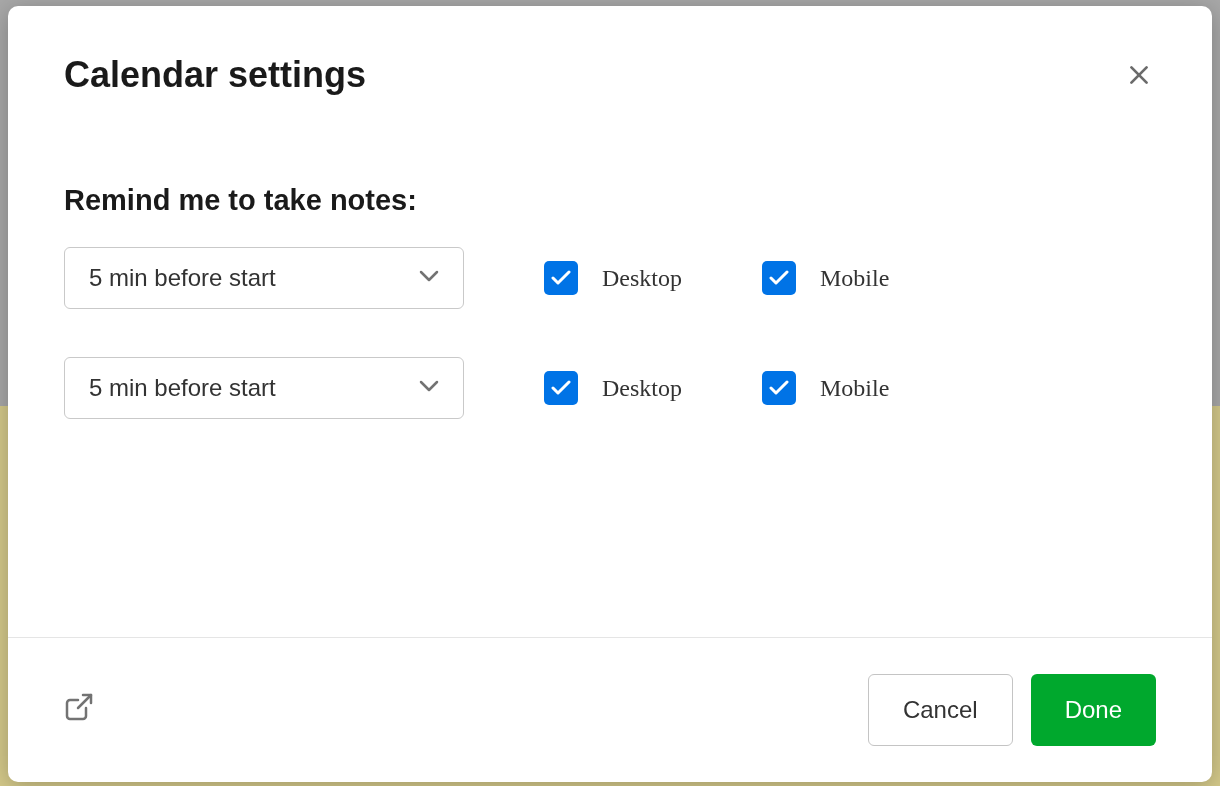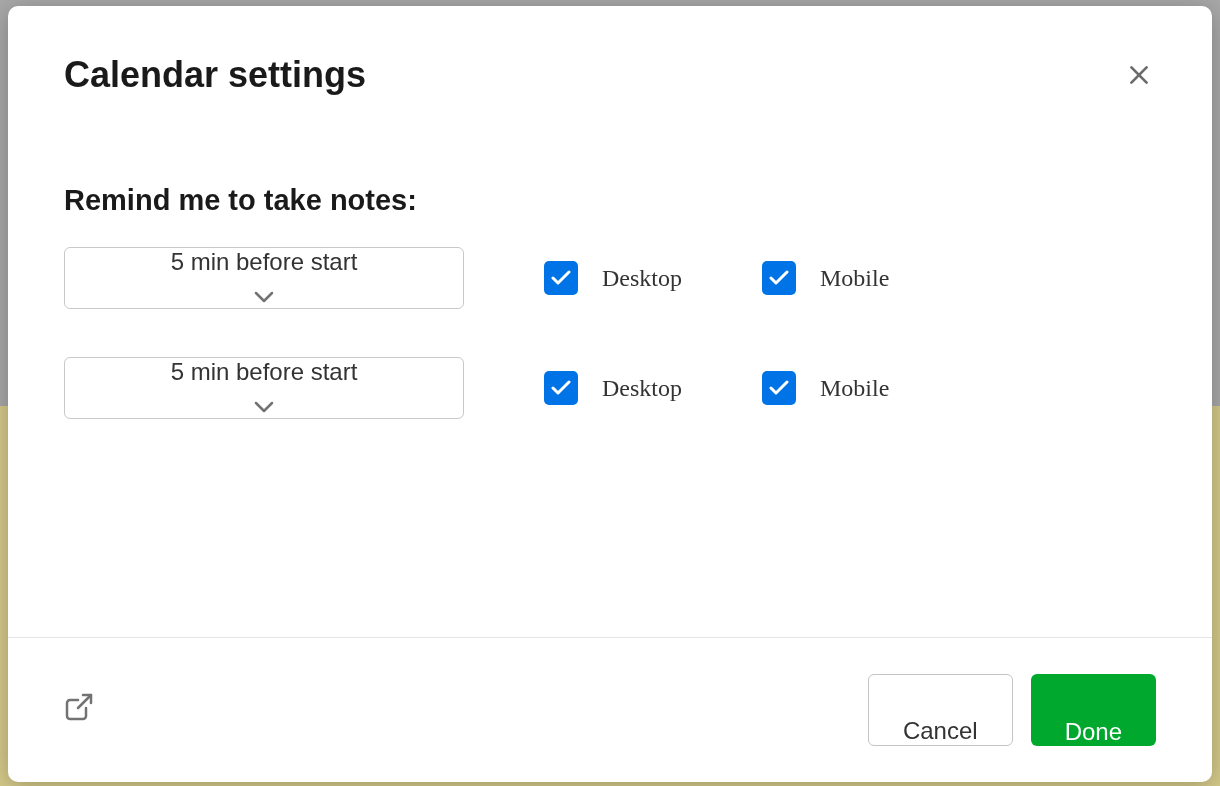--- a/index.html
+++ b/index.html
@@ -119,21 +119,20 @@
       width: 400px;
       height: 62px;
       border: 1px solid #c9c9c9;
       border-radius: 6px;
       display: flex;
       align-items: center;
       justify-content: space-between;
       padding: 0 24px;
       cursor: pointer;
       margin-right: 50px;
-      flex-direction: column;
     }
     .select-text {
       font-size: 24px;
       color: #333;
     }
     .chevron-down {
       color: #737373;
     }
     .chevron-down svg { width: 20px; height: 14px; }
     .check-item {
@@ -177,21 +176,21 @@
     .footer-buttons {
       display: flex;
       gap: 18px;
     }
     .btn {
       height: 72px;
       border-radius: 6px;
       font-size: 24px;
       padding: 0 34px;
       display: flex;
-      align-items: flex-end;
+      align-items: center;
       justify-content: center;
       cursor: pointer;
     }
     .btn-cancel {
       background: #fff;
       border: 1.5px solid #c4c4c4;
       color: #333;
     }
     .btn-done {
       background: #00a82d;

